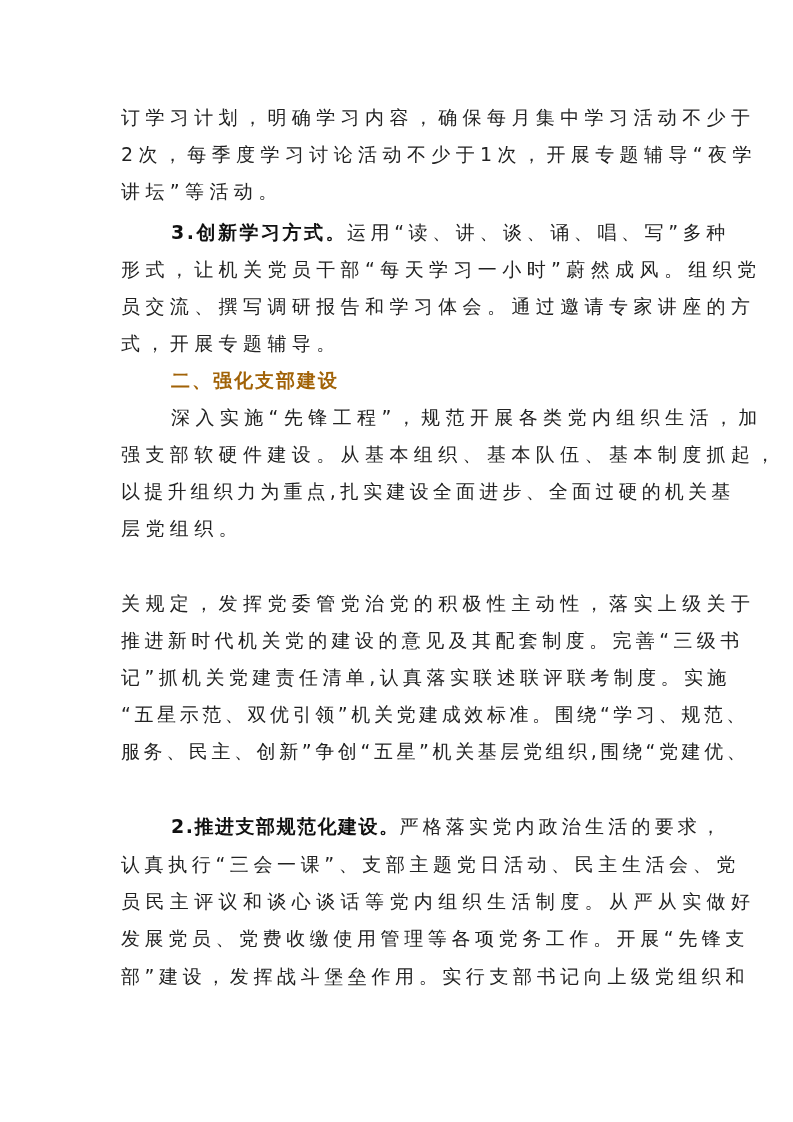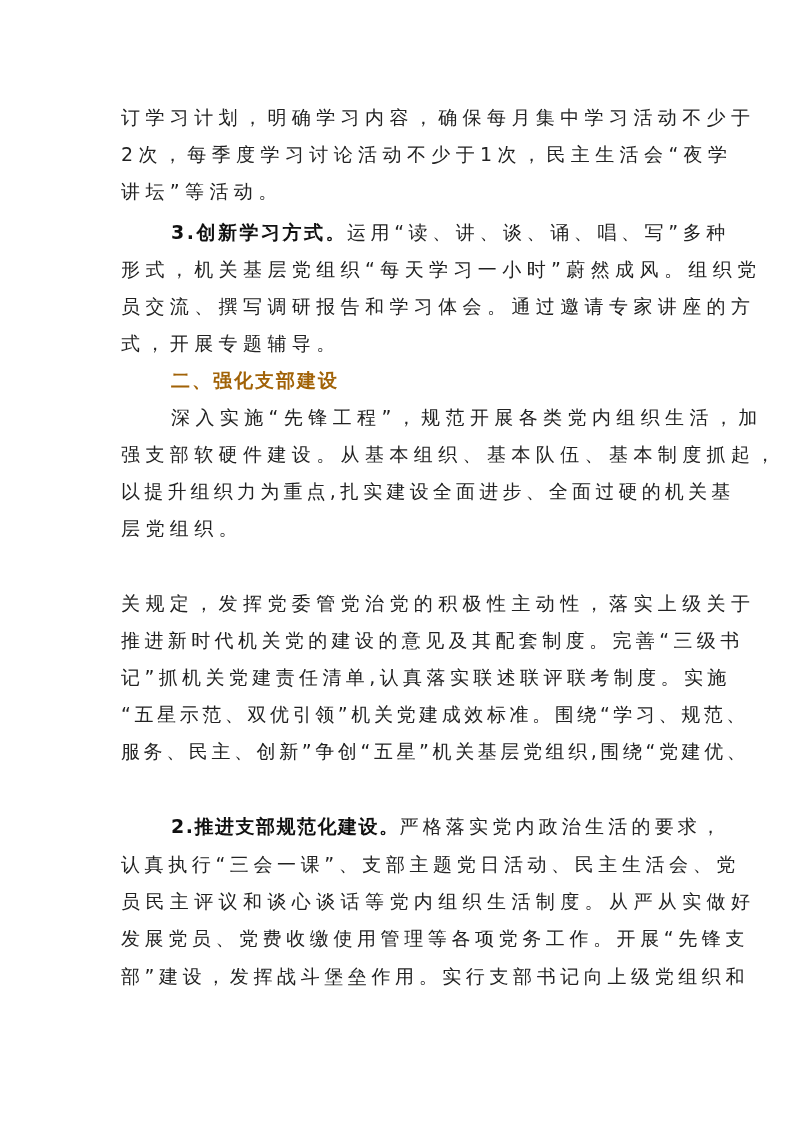--- a/index.html
+++ b/index.html
@@ -20,27 +20,27 @@
   .indent { left: 171px; }
   .b { font-weight: bold; color: #111111; }
   .heading { font-weight: bold; color: #a16207; letter-spacing: 2px; }
 </style>
 </head>
 <body>
 
 <div class="page">
 
   <div class="line" style="top:104px">订学习计划，明确学习内容，确保每月集中学习活动不少于</div>
-  <div class="line" style="top:141px">2次，每季度学习讨论活动不少于1次，民主生活会“夜学</div>
+  <div class="line" style="top:141px">2次，每季度学习讨论活动不少于1次，开展专题辅导“夜学</div>
   <div class="line" style="top:178px">讲坛”等活动。</div>
 
   <div class="line indent" style="top:219px; width:510px">
     <span class="b" style="letter-spacing:2.5px">3.创新学习方式。</span><span style="letter-spacing:4.6px">运用“读、讲、谈、诵、唱、写”多种</span>
   </div>
-  <div class="line" style="top:256px">形式，机关基层党组织“每天学习一小时”蔚然成风。组织党</div>
+  <div class="line" style="top:256px">形式，让机关党员干部“每天学习一小时”蔚然成风。组织党</div>
   <div class="line" style="top:293px">员交流、撰写调研报告和学习体会。通过邀请专家讲座的方</div>
   <div class="line" style="top:330px">式，开展专题辅导。</div>
 
   <div class="line indent heading" style="top:367px">二、强化支部建设</div>
 
   <div class="line indent" style="top:404px; width:510px">深入实施“先锋工程”，规范开展各类党内组织生活，加</div>
   <div class="line" style="top:441px">强支部软硬件建设。从基本组织、基本队伍、基本制度抓起，</div>
   <div class="line" style="top:478px; letter-spacing:4.2px">以提升组织力为重点,扎实建设全面进步、全面过硬的机关基</div>
   <div class="line" style="top:515px">层党组织。</div>
 

